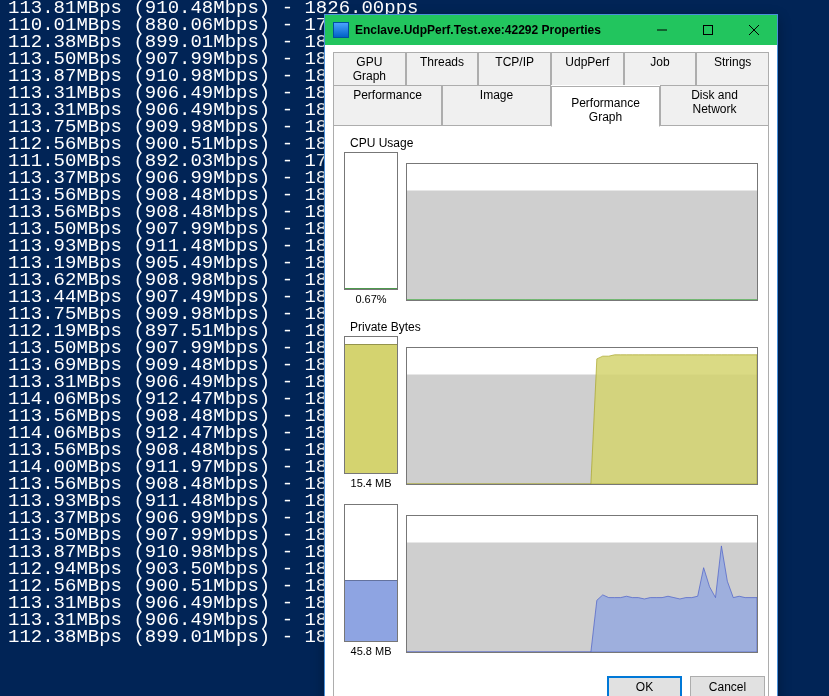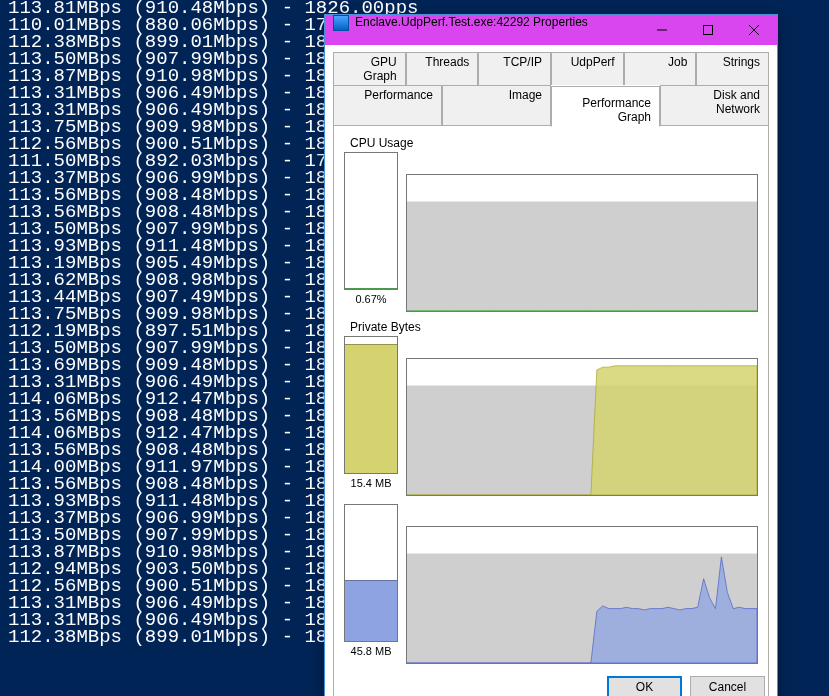--- a/index.html
+++ b/index.html
@@ -29,22 +29,23 @@
     top: 14px;
     width: 454px;
     height: 696px;
     background: #ffffff;
     border: 1px solid #4a90d9;
     box-shadow: 0 4px 12px rgba(0,0,0,0.3);
   }
   .titlebar {
     height: 30px;
     display: flex;
-    align-items: flex-start;
-    background: #d946ef;
+    align-items: center;
+    background: #22c55e;
+    font-weight: bold;
   }
   .titlebar .ticon {
     width: 16px; height: 16px;
     margin: 0 6px 0 8px;
     background: linear-gradient(#4aa3ff,#0063c6);
     border: 1px solid #0050a0;
   }
   .titlebar .ttext {
     flex: 1;
     font-size: 12px;
@@ -69,21 +70,21 @@
   }
   .tab {
     border: 1px solid #adadad;
     border-bottom: none;
     padding: 2px 8px;
     background: #f0f0f0;
     margin-right: 0;
     position: relative;
     top: 1px;
     flex: 1 1 auto;
-    text-align: right;
+    text-align: center;
   }
   .tabrow1 .tab { flex: 1 1 0; }
   .tabrow2 { width: 100%; }
   .tabrow2 .tab { flex: 1 1 0; }
   .tab.active {
     background: #ffffff;
     z-index: 2;
     border-bottom: 1px solid #ffffff;
     top: 2px;
     padding-top: 9px;
@@ -99,21 +100,21 @@
     margin-bottom: 8px;
   }
   .sec-title {
     font-size: 12px;
     color: #000;
     margin-bottom: 2px;
     margin-left: 6px;
   }
   .graph-row {
     display: flex;
-    align-items: flex-end;
+    align-items: center;
     gap: 8px;
   }
   .mini {
     width: 54px;
     height: 160px;
     text-align: center;
   }
   .mini-box {
     width: 54px;
     height: 138px;

